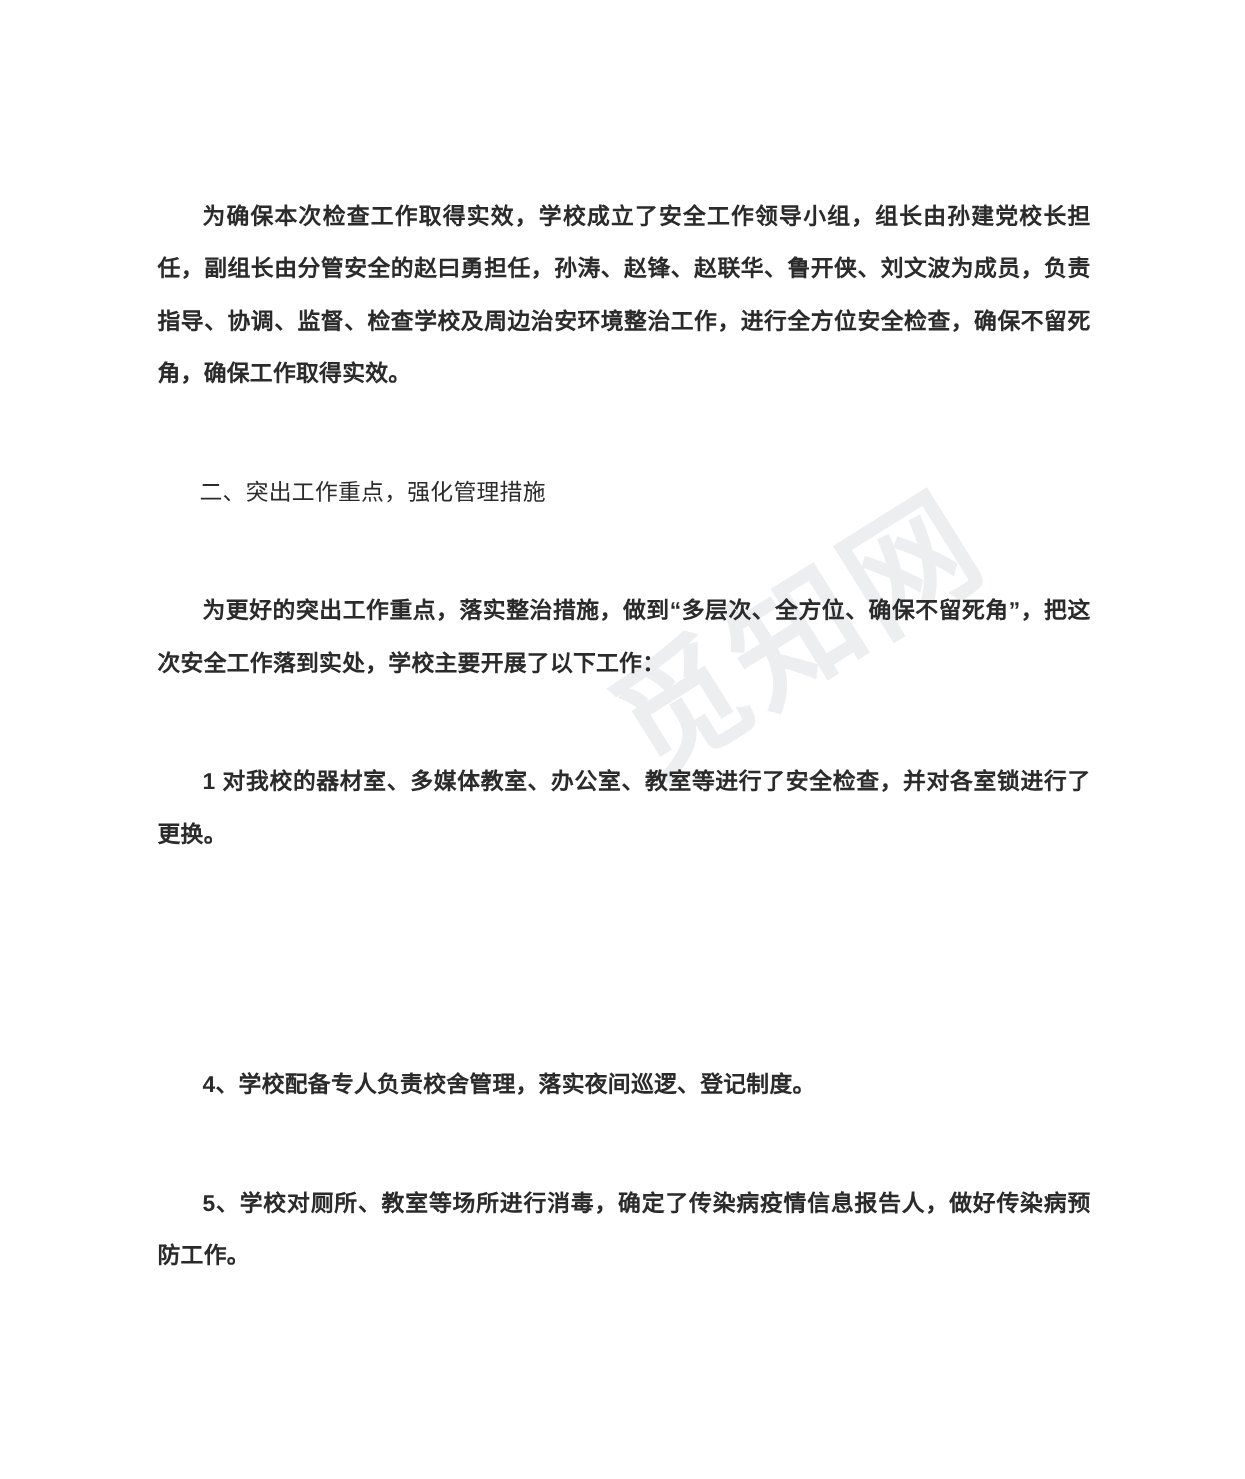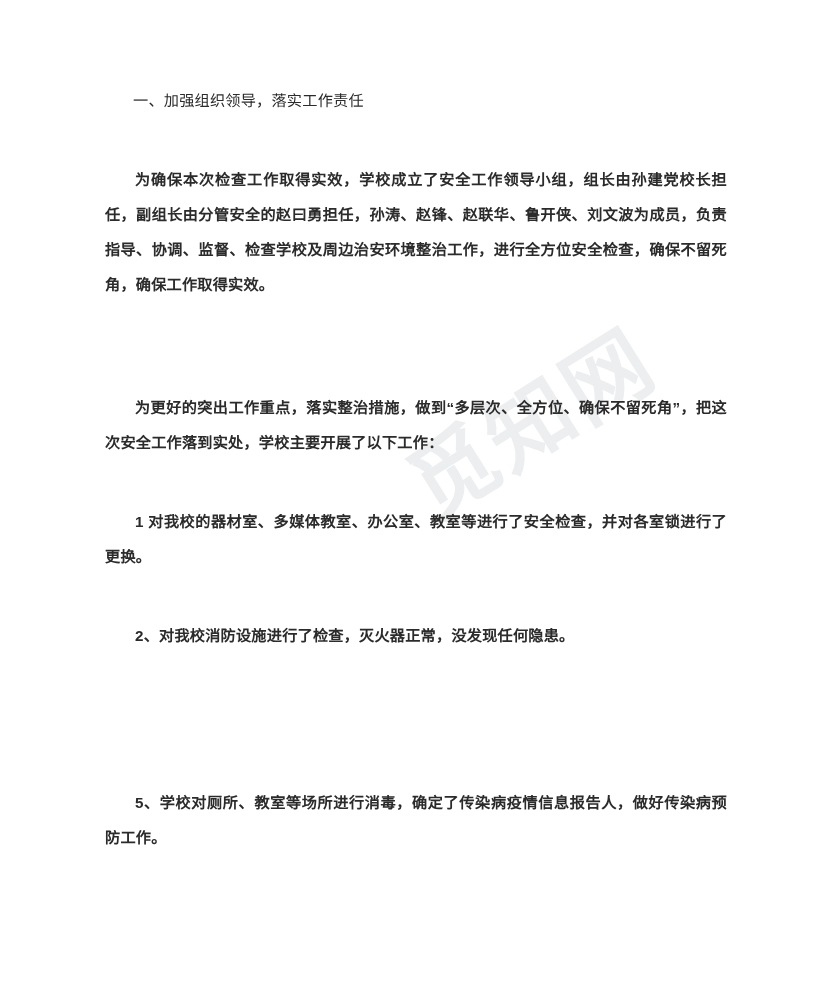--- a/index.html
+++ b/index.html
@@ -105,45 +105,45 @@
 <div class="page">
 
   <div class="watermark-layer">
     <div class="watermark">觅知网</div>
   </div>
 
   <div class="content">
 
     <div class="top-pad"></div>
 
-    <p class="block heading">一、加强组织领导，落实工作责任</p>
 
     <div class="spacer-lg"></div>
 
     <p class="block para">为确保本次检查工作取得实效，学校成立了安全工作领导小组，组长由孙建党校长担任，副组长由分管安全的赵曰勇担任，孙涛、赵锋、赵联华、鲁开侠、刘文波为成员，负责指导、协调、监督、检查学校及周边治安环境整治工作，进行全方位安全检查，确保不留死角，确保工作取得实效。</p>
 
     <div class="spacer-lg"></div>
 
+    <p class="block heading">二、突出工作重点，强化管理措施</p>
 
     <div class="spacer-lg"></div>
 
     <p class="block para">为更好的突出工作重点，落实整治措施，做到“多层次、全方位、确保不留死角”，把这次安全工作落到实处，学校主要开展了以下工作：</p>
 
     <div class="spacer-lg"></div>
 
     <p class="block listitem">1 对我校的器材室、多媒体教室、办公室、教室等进行了安全检查，并对各室锁进行了更换。</p>
 
     <div class="spacer-lg"></div>
 
-    <p class="block listitem">2、对我校消防设施进行了检查，灭火器正常，没发现任何隐患。</p>
 
     <div class="spacer-lg"></div>
 
 
     <div class="spacer-lg"></div>
 
+    <p class="block listitem">4、学校配备专人负责校舍管理，落实夜间巡逻、登记制度。</p>
 
     <div class="spacer-lg"></div>
 
     <p class="block listitem">5、学校对厕所、教室等场所进行消毒，确定了传染病疫情信息报告人，做好传染病预防工作。</p>
 
   </div>
 </div>
 
 </body></html>

